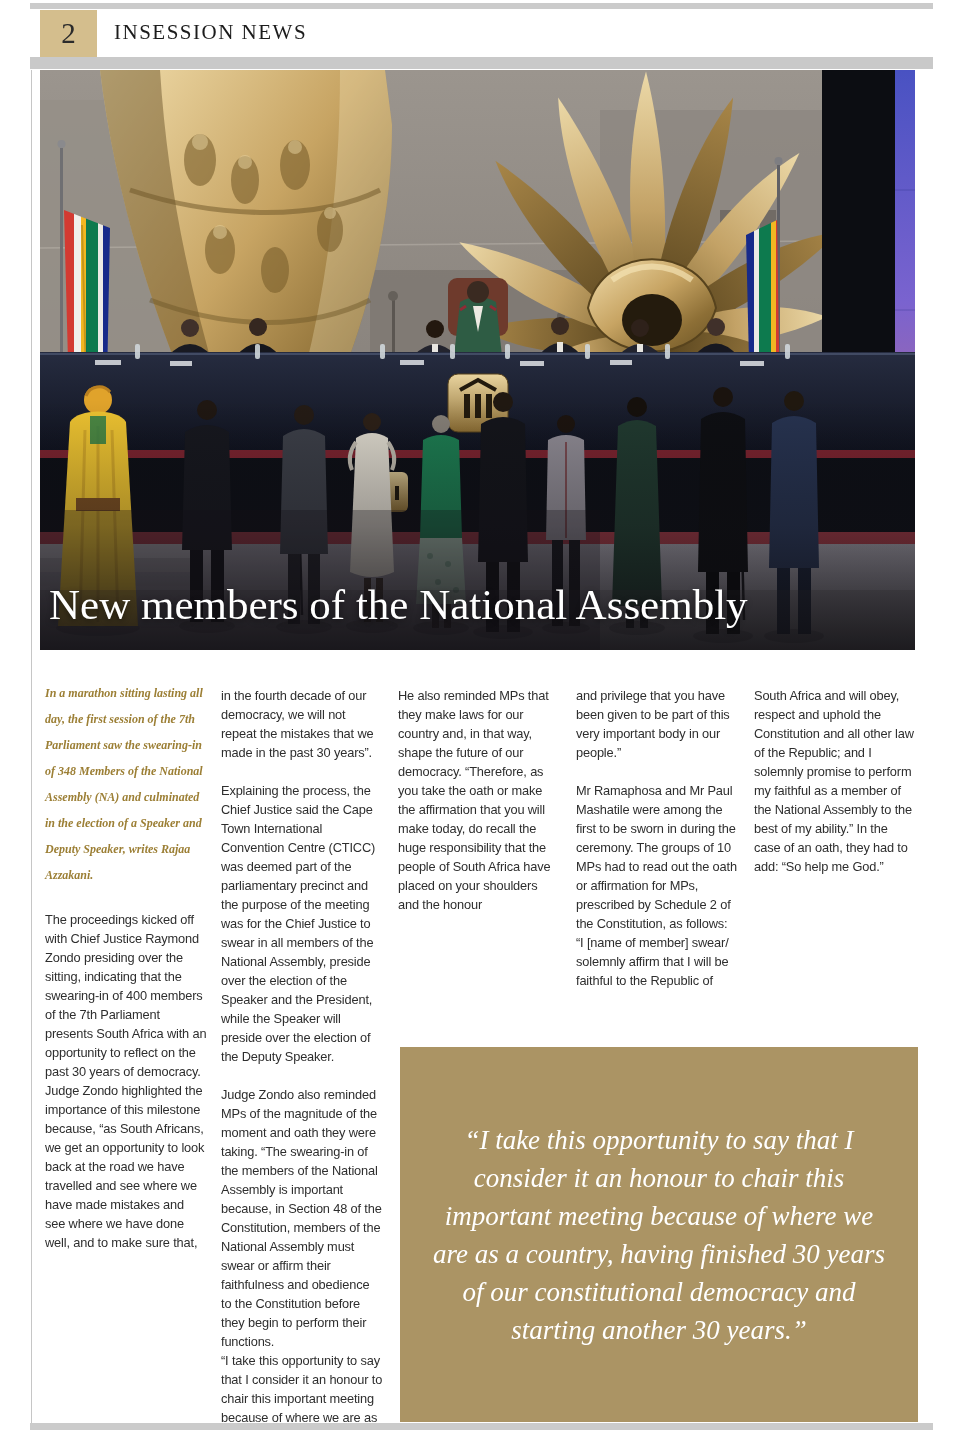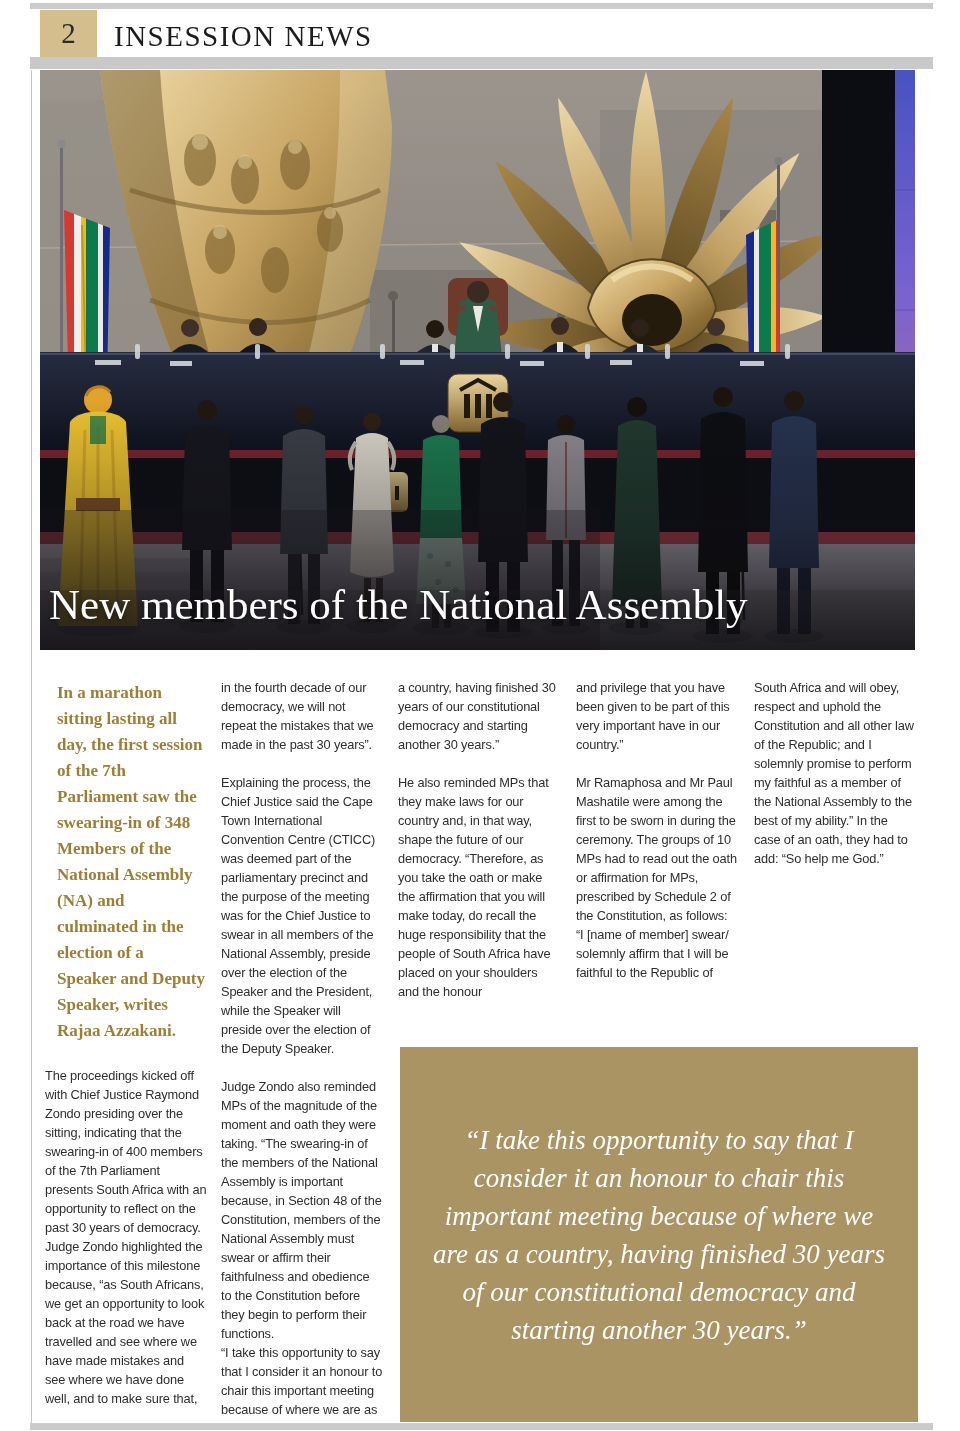--- a/index.html
+++ b/index.html
@@ -7,35 +7,35 @@
   .page{position:relative;width:960px;height:1431px;background:#ffffff;overflow:hidden;}
 
   .top-strip{position:absolute;left:30px;top:3px;width:903px;height:6px;background:#cbcbcb;}
   .bottom-strip{position:absolute;left:30px;top:1423px;width:903px;height:7px;background:#cbcbcb;}
   .left-rule{position:absolute;left:31px;top:70px;width:1px;height:1353px;background:#c6c6c6;}
 
   .pagenum-box{position:absolute;left:40px;top:10px;width:57px;height:47px;background:#d4be8d;
     display:flex;align-items:center;justify-content:center;
     font-family:"Liberation Serif",serif;font-size:29px;color:#2b2b2b;}
   .masthead-title{position:absolute;left:114px;top:20px;font-family:"Liberation Serif",serif;
-    font-size:29px;letter-spacing:1.5px;color:#1c1c1c;white-space:nowrap;}
+    font-size:21px;letter-spacing:1.5px;color:#1c1c1c;white-space:nowrap;}
   .header-rule{position:absolute;left:30px;top:57px;width:903px;height:12px;background:#c9c9c9;}
 
   .hero{position:absolute;left:40px;top:70px;width:875px;height:580px;overflow:hidden;background:#6f6a66;}
   .hero svg{display:block;}
   .headline{position:absolute;left:9px;bottom:20px;color:#ffffff;font-family:"Liberation Serif",serif;
     font-size:43px;line-height:1.16;font-weight:400;text-shadow:0 2px 6px rgba(0,0,0,.45);}
   .headline .hl{display:block;}
 
   .col{position:absolute;top:678px;width:162px;color:#2e2e2e;font-size:12.8px;line-height:19px;letter-spacing:-0.15px;}
   .col-1{left:45px;} .col-2{left:221px;} .col-3{left:398px;} .col-4{left:576px;} .col-5{left:754px;}
-  .para{margin:0 0 19px 0;}
+  .para{margin:8px 0 19px 0;}
   .para.joined{margin-top:-19px;}
-  .intro{font-family:"Liberation Serif",serif;font-weight:bold;
-    font-size:17px;line-height:26px;color:#9c7f35;margin:2px 0 22px 12px;letter-spacing:0;}
+  .intro{font-family:"Liberation Serif",serif;font-style:italic;font-weight:bold;
+    font-size:12px;line-height:26px;color:#9c7f35;margin:2px 0 22px 0;letter-spacing:0;}
 
   .endmark{color:#b3975f;font-size:13px;}
 
   .pullquote{position:absolute;left:400px;top:1047px;width:518px;height:375px;background:#ab9464;
     box-sizing:border-box;padding:34px 28px;display:flex;align-items:center;justify-content:center;}
   .pullquote p{margin:0;font-family:"Liberation Serif",serif;font-style:italic;color:#ffffff;
     font-size:27px;line-height:38px;text-align:center;font-weight:400;}
 </style>
 </head>
 <body>
@@ -391,26 +391,25 @@
   </div>
 
   <div class="col col-2">
     <p class="para">in the fourth decade of our democracy, we will not repeat the mistakes that we made in the past 30 years”.</p>
     <p class="para">Explaining the process, the Chief Justice said the Cape Town International Convention Centre (CTICC) was deemed part of the parliamentary precinct and the purpose of the meeting was for the Chief Justice to swear in all members of the National Assembly, preside over the election of the Speaker and the President, while the Speaker will preside over the election of the Deputy Speaker.</p>
     <p class="para">Judge Zondo also reminded MPs of the magnitude of the moment and oath they were taking. “The swearing-in of the members of the National Assembly is important because, in Section 48 of the Constitution, members of the National Assembly must swear or affirm their faithfulness and obedience to the Constitution before they begin to perform their functions.</p>
     <p class="para joined">“I take this opportunity to say that I consider it an honour to chair this important meeting because of where we are as</p>
   </div>
 
   <div class="col col-3">
-    <p class="para">a country, having finished 30 years of our constitutional democracy and starting another 30 years.”</p>
     <p class="para">He also reminded MPs that they make laws for our country and, in that way, shape the future of our democracy. “Therefore, as you take the oath or make the affirmation that you will make today, do recall the huge responsibility that the people of South Africa have placed on your shoulders and the honour</p>
   </div>
 
   <div class="col col-4">
-    <p class="para">and privilege that you have been given to be part of this very important have in our country.”</p>
+    <p class="para">and privilege that you have been given to be part of this very important body in our people.”</p>
     <p class="para">Mr Ramaphosa and Mr Paul Mashatile were among the first to be sworn in during the ceremony. The groups of 10 MPs had to read out the oath or affirmation for MPs, prescribed by Schedule 2 of the Constitution, as follows: “I [name of member] swear/ solemnly affirm that I will be faithful to the Republic of</p>
   </div>
 
   <div class="col col-5">
     <p class="para">South Africa and will obey, respect and uphold the Constitution and all other law of the Republic; and I solemnly promise to perform my faithful as a member of the National Assembly to the best of my ability.” In the case of an oath, they had to add: “So help me God.”</p>
   </div>
 
   <div class="pullquote">
     <p>“I take this opportunity to say that I consider it an honour to chair this important meeting because of where we are as a country, having finished 30 years of our constitutional democracy and starting another 30 years.”</p>
   </div>

